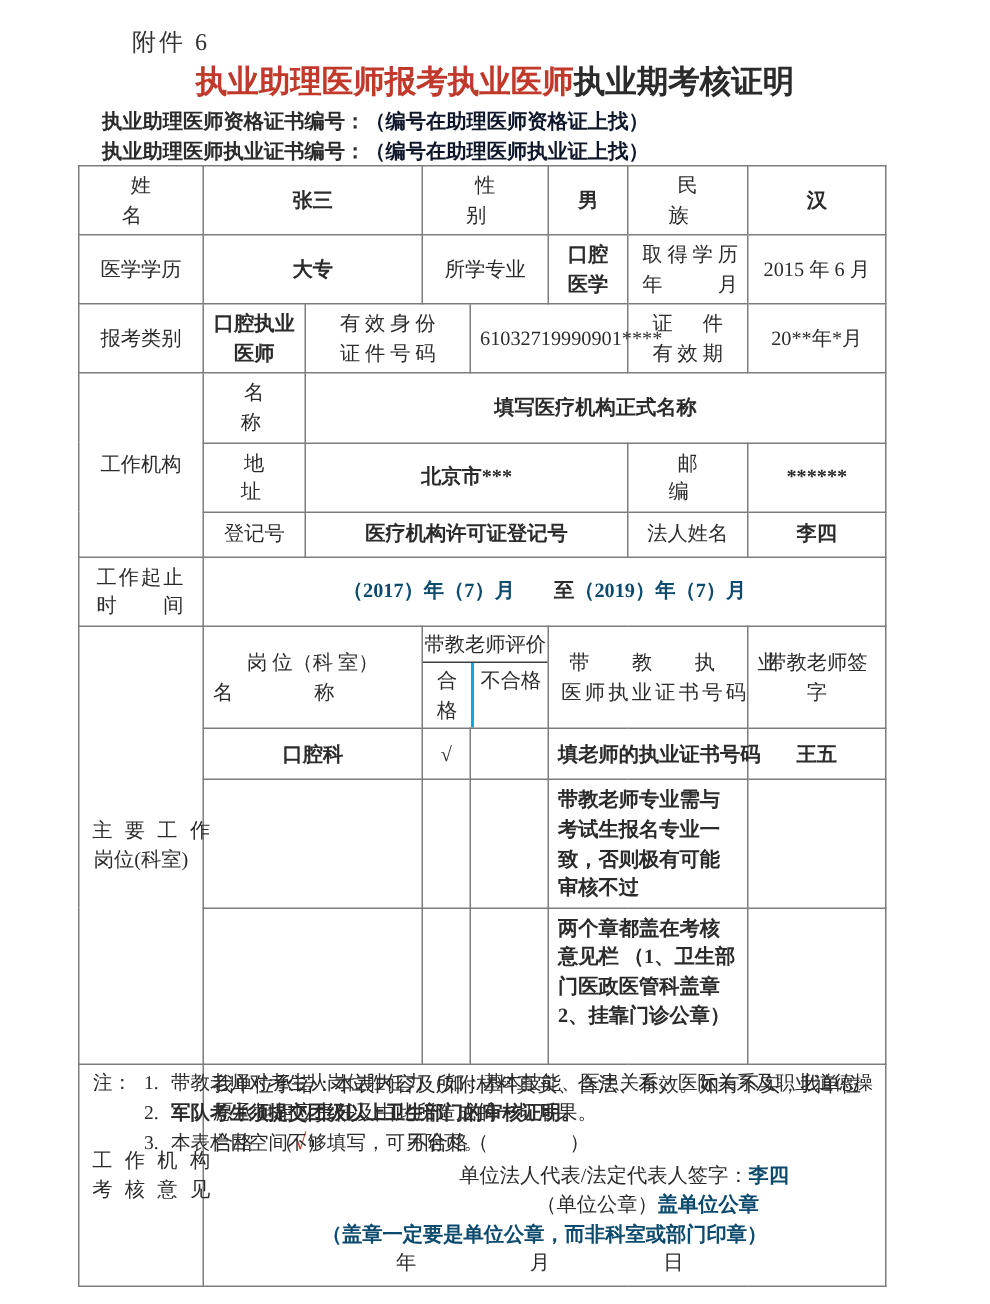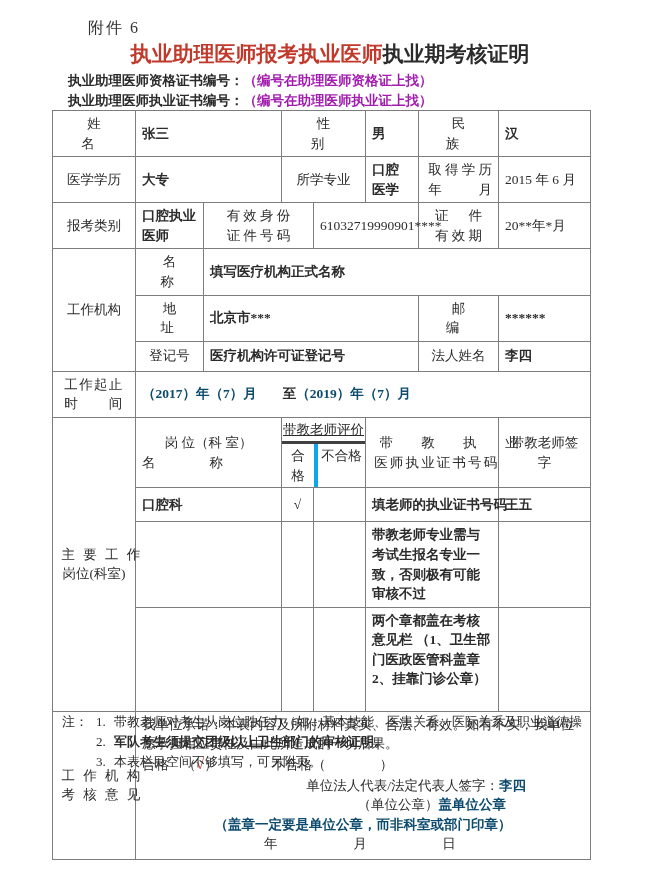--- a/index.html
+++ b/index.html
@@ -47,21 +47,21 @@
   .doc-title .red { color: #c0392b; }
 
   .cert-line {
     position: absolute;
     left: 68px;
     font-size: 13.5px;
     white-space: nowrap;
     color: #2b2b2b;
     font-weight: bold;
   }
-  .cert-line .red { color: #a21caf; }
+  .cert-line .red { color: #0f172a; }
   .cert-line-1 { top: 72px; }
   .cert-line-2 { top: 92px; }
 
   
   table.form {
     position: absolute;
     left: 52px;
     top: 110px;
     width: 538px;
     border-collapse: collapse;
@@ -81,21 +81,21 @@
   .lbl-sp {
     text-align: center;
     letter-spacing: 0.32em;
     text-indent: 0.32em;
   }
   .lbl-sp2 {
     text-align: center;
     letter-spacing: 0.9em;
     text-indent: 0.9em;
   }
-  .val   { text-align: left; }
+  .val   { text-align: center; }
   .ctr   { text-align: center; }
   .nowrap { white-space: nowrap; }
   .two-line { line-height: 1.25; }
 
   .h-tall { height: 30px; }
   .h-med  { height: 34px; }
 
   
   .stack {
     text-align: center;
@@ -252,23 +252,23 @@
     <tr>
       <td rowspan="4" class="lbl">
         <span class="spread-mid" style="letter-spacing:0.18em;text-indent:0.18em;">主 要 工 作</span>
         <span class="spread-mid" style="letter-spacing:0em;text-indent:0em;">岗位(科室)</span>
       </td>
       <td class="two-line ctr" colspan="2">
         <span style="display:block;text-align:center;">岗 位（科 室）</span>
         <span style="display:block;text-align:left;">名　　　　称</span>
       </td>
       <td class="two-line ctr" colspan="2" style="padding:0;">
-        <div style="border-bottom:3px solid #404040;padding:2px 0;text-decoration:underline;">带教老师评价</div>
+        <div style="border-bottom:1px solid #404040;padding:2px 0;">带教老师评价</div>
         <div style="display:flex;">
-          <div style="width:32px;border-right:4px solid #0ea5e9;padding:2px 0;">合　格</div>
+          <div style="width:32px;border-right:2px solid #0ea5e9;padding:2px 0;">合　格</div>
           <div style="flex:1;padding:2px 0;">不合格</div>
         </div>
       </td>
       <td class="two-line ctr" colspan="2">
         <span class="spread-wide">带　教　执　业</span>
         <span class="spread-mid" style="letter-spacing:0.16em;text-indent:0.16em;">医师执业证书号码</span>
       </td>
       <td class="ctr">带教老师签字</td>
     </tr>
 

